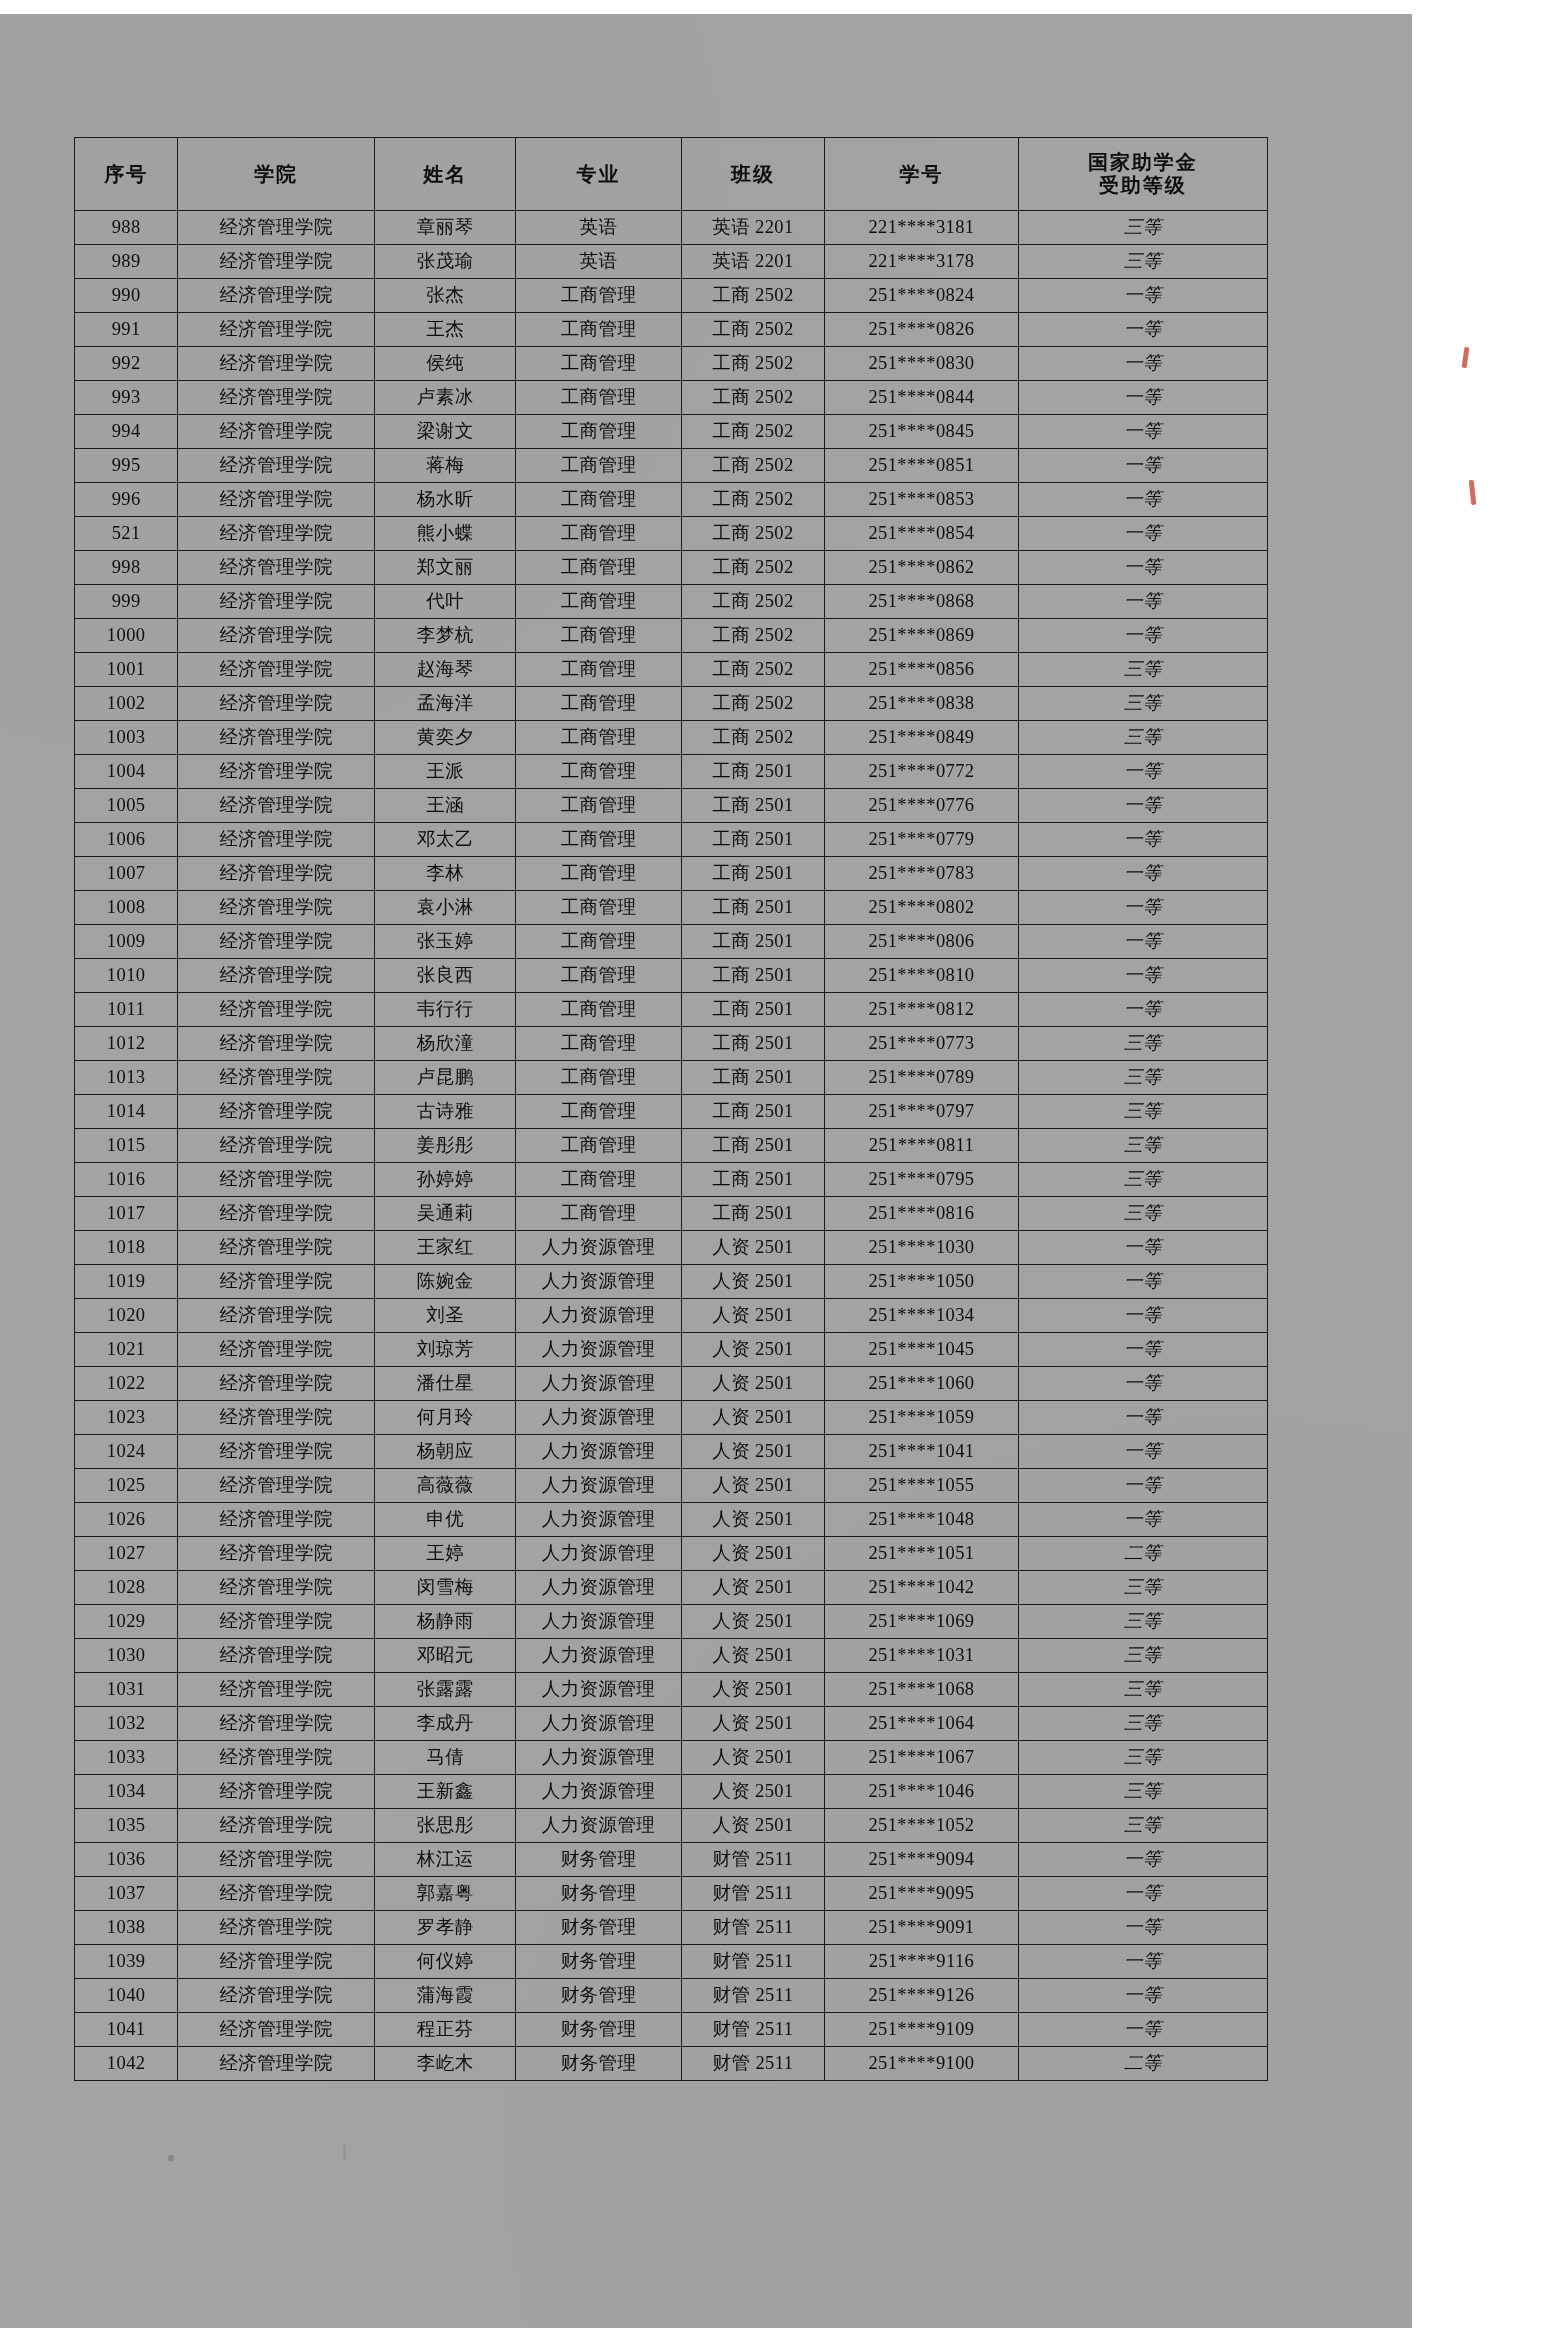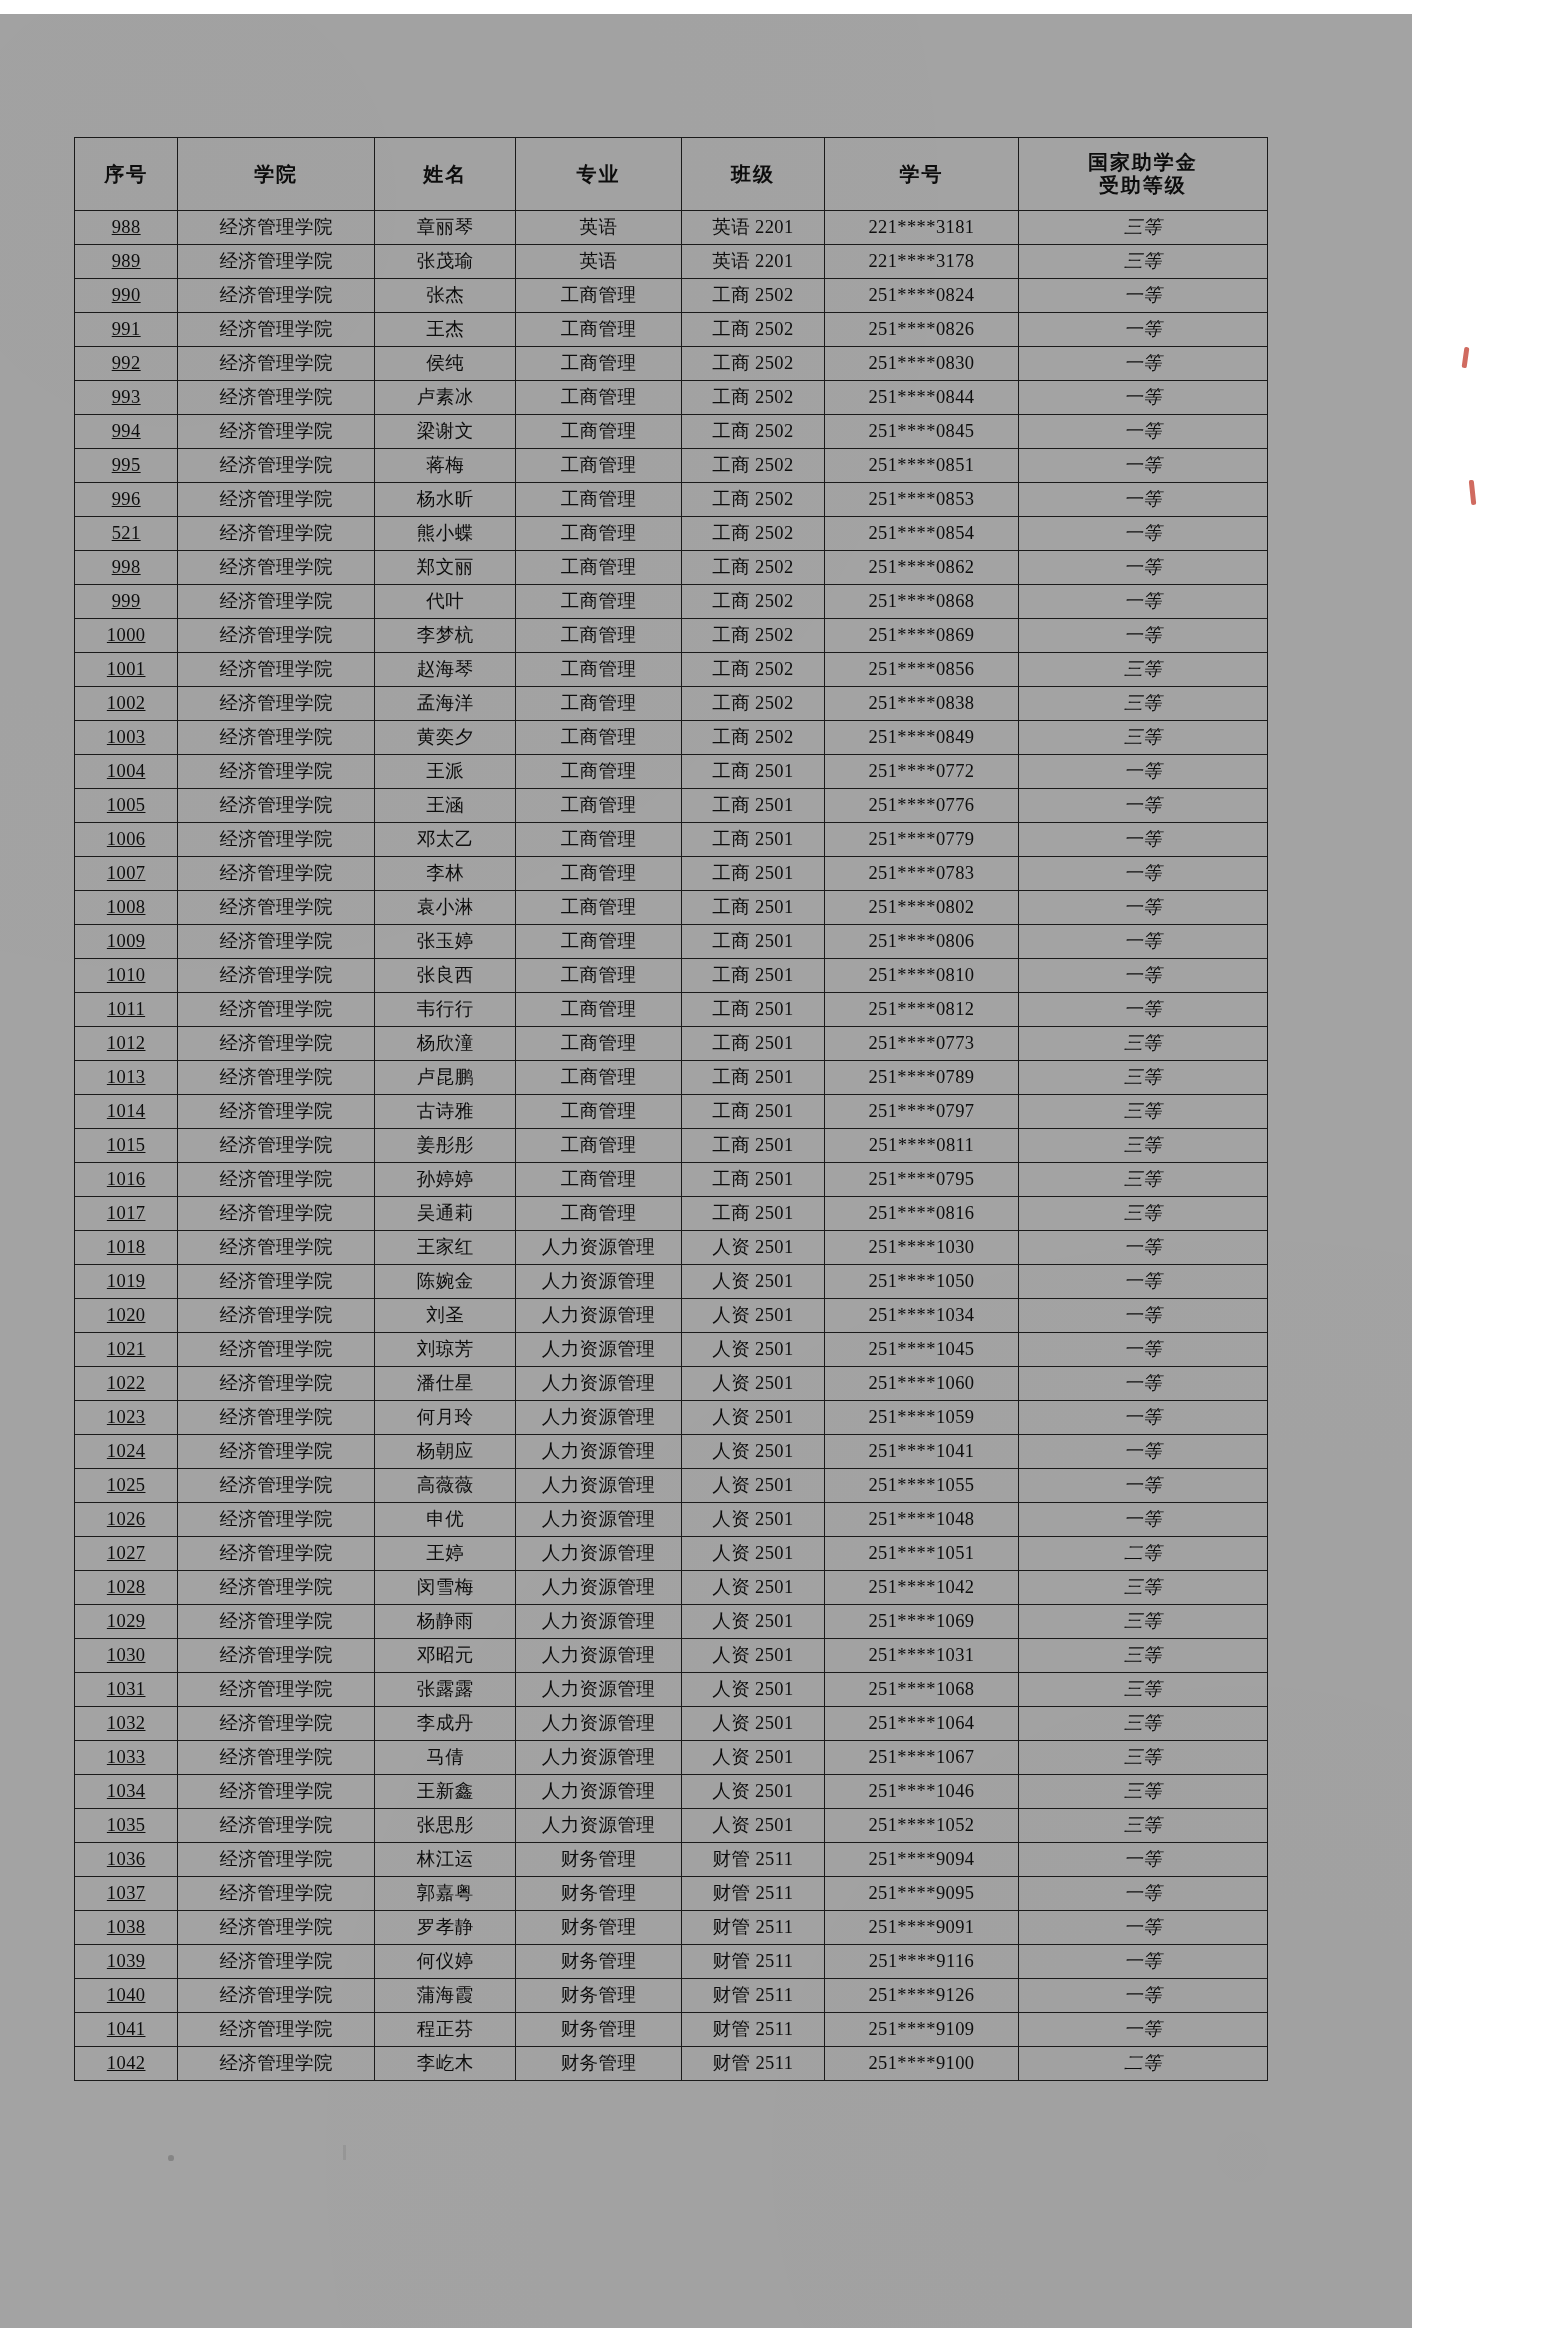--- a/index.html
+++ b/index.html
@@ -65,21 +65,21 @@
   }
   
   col.c-idx    { width: 92px; }
   col.c-col    { width: 175px; }
   col.c-name   { width: 126px; }
   col.c-major  { width: 147px; }
   col.c-class  { width: 128px; }
   col.c-sid    { width: 172px; }
   col.c-level  { width: 222px; }
 
-  td.idx  { font-size: 19px; letter-spacing: 0.5px; text-decoration: underline; }
+  td.idx  { font-size: 19px; letter-spacing: 0.5px; }
   td.name { letter-spacing: 1.4px; }
   td.col  { letter-spacing: 0.8px; }
   td.sid  { font-size: 18px; letter-spacing: 0.2px; }
   td.level{ letter-spacing: 1.9px; font-style: italic; }
   td.cls  { letter-spacing: 0.5px; }
 
   
   .mark {
     position: absolute;
     width: 4.7px;

